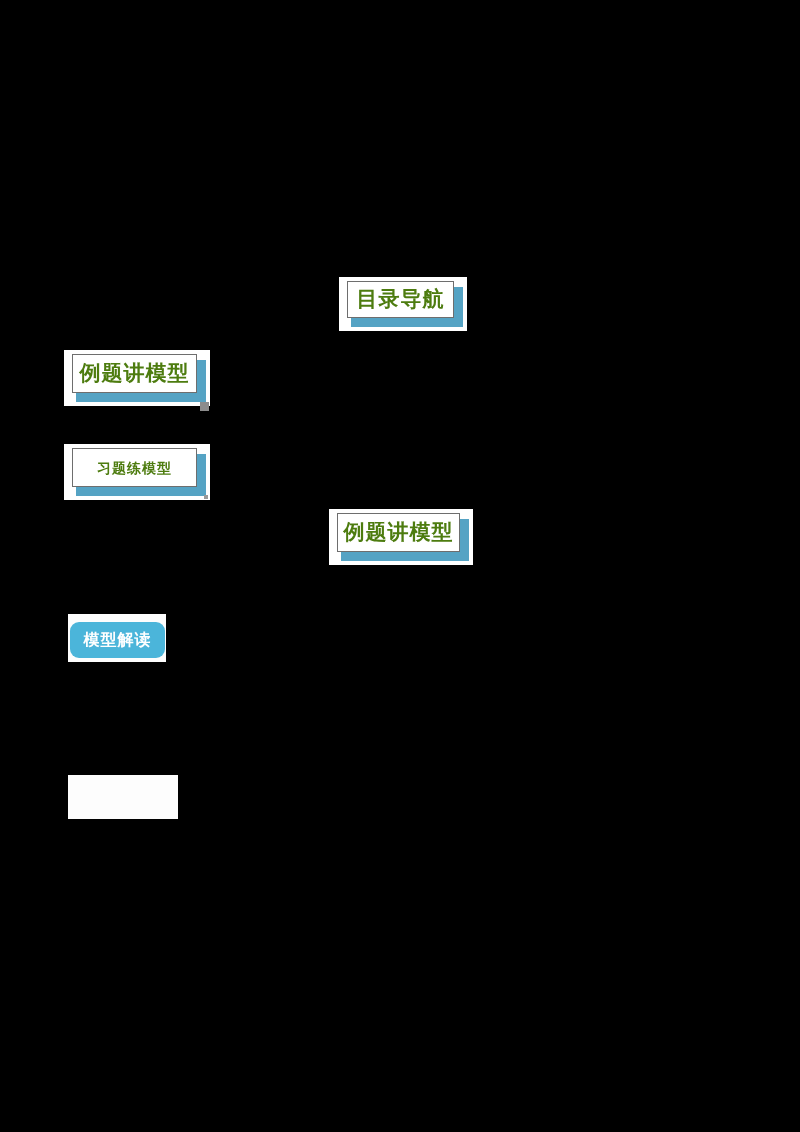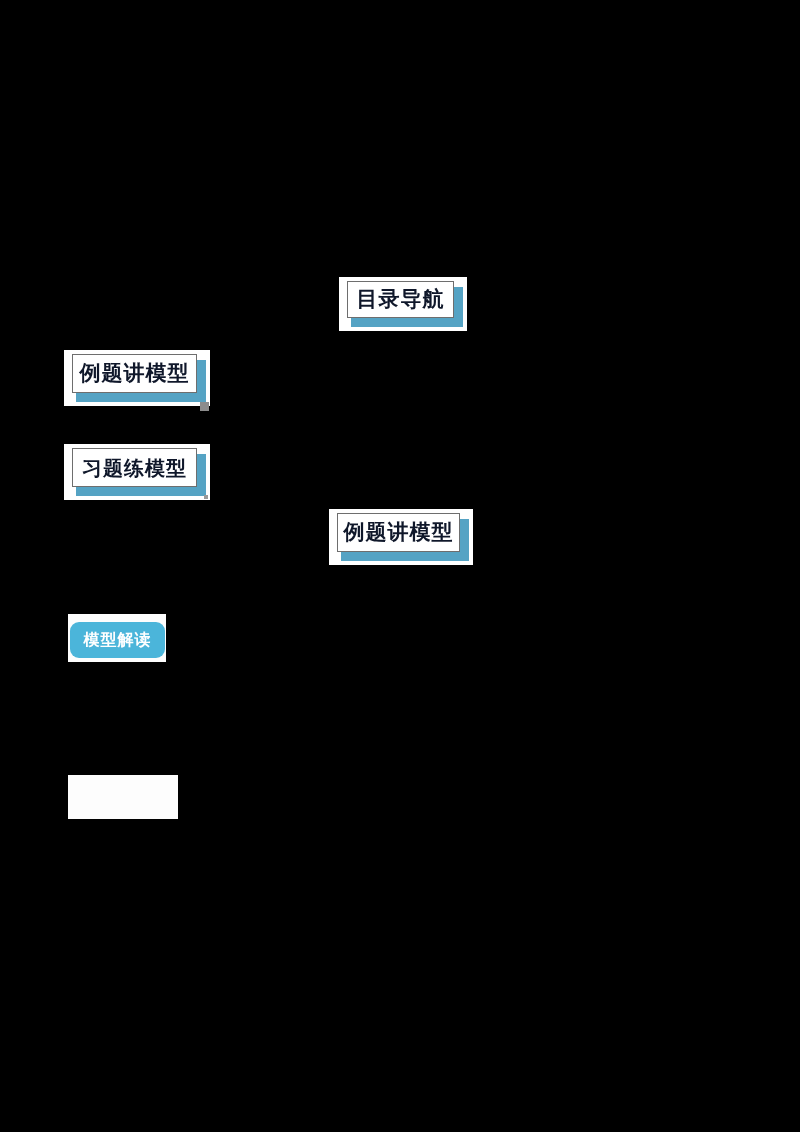--- a/index.html
+++ b/index.html
@@ -57,21 +57,21 @@
     background: #ffffff;
     border: 1px solid #6e6e6e;
     box-sizing: border-box;
     display: flex;
     align-items: center;
     justify-content: center;
   }
   .tab-outline .label {
     font-family: "DejaVu Sans", "Liberation Sans", sans-serif;
     font-weight: bold;
-    color: #0f172a;
+    color: #4d7c0f;
     letter-spacing: 1px;
     white-space: nowrap;
     line-height: 1;
   }
 
   
   .speck {
     position: absolute;
     width: 9px;
     height: 9px;
@@ -126,21 +126,21 @@
     <div class="box">
       <span class="label" style="font-size:21px;">例题讲模型</span>
     </div>
   </div>
   <div class="speck" style="left:200px; top:402px;"></div>
 
   <div class="tab-outline" style="left:64px; top:444px; width:146px; height:56px;">
     <div class="shadow-bar shadow-right"></div>
     <div class="shadow-bar shadow-bottom"></div>
     <div class="box">
-      <span class="label" style="font-size:20px;">习题练模型</span>
+      <span class="label" style="font-size:14px;">习题练模型</span>
     </div>
   </div>
   <div class="speck small" style="left:204px; top:495px;"></div>
 
   <div class="tab-outline" style="left:329px; top:509px; width:144px; height:56px;">
     <div class="shadow-bar shadow-right"></div>
     <div class="shadow-bar shadow-bottom"></div>
     <div class="box">
       <span class="label" style="font-size:21px;">例题讲模型</span>
     </div>

